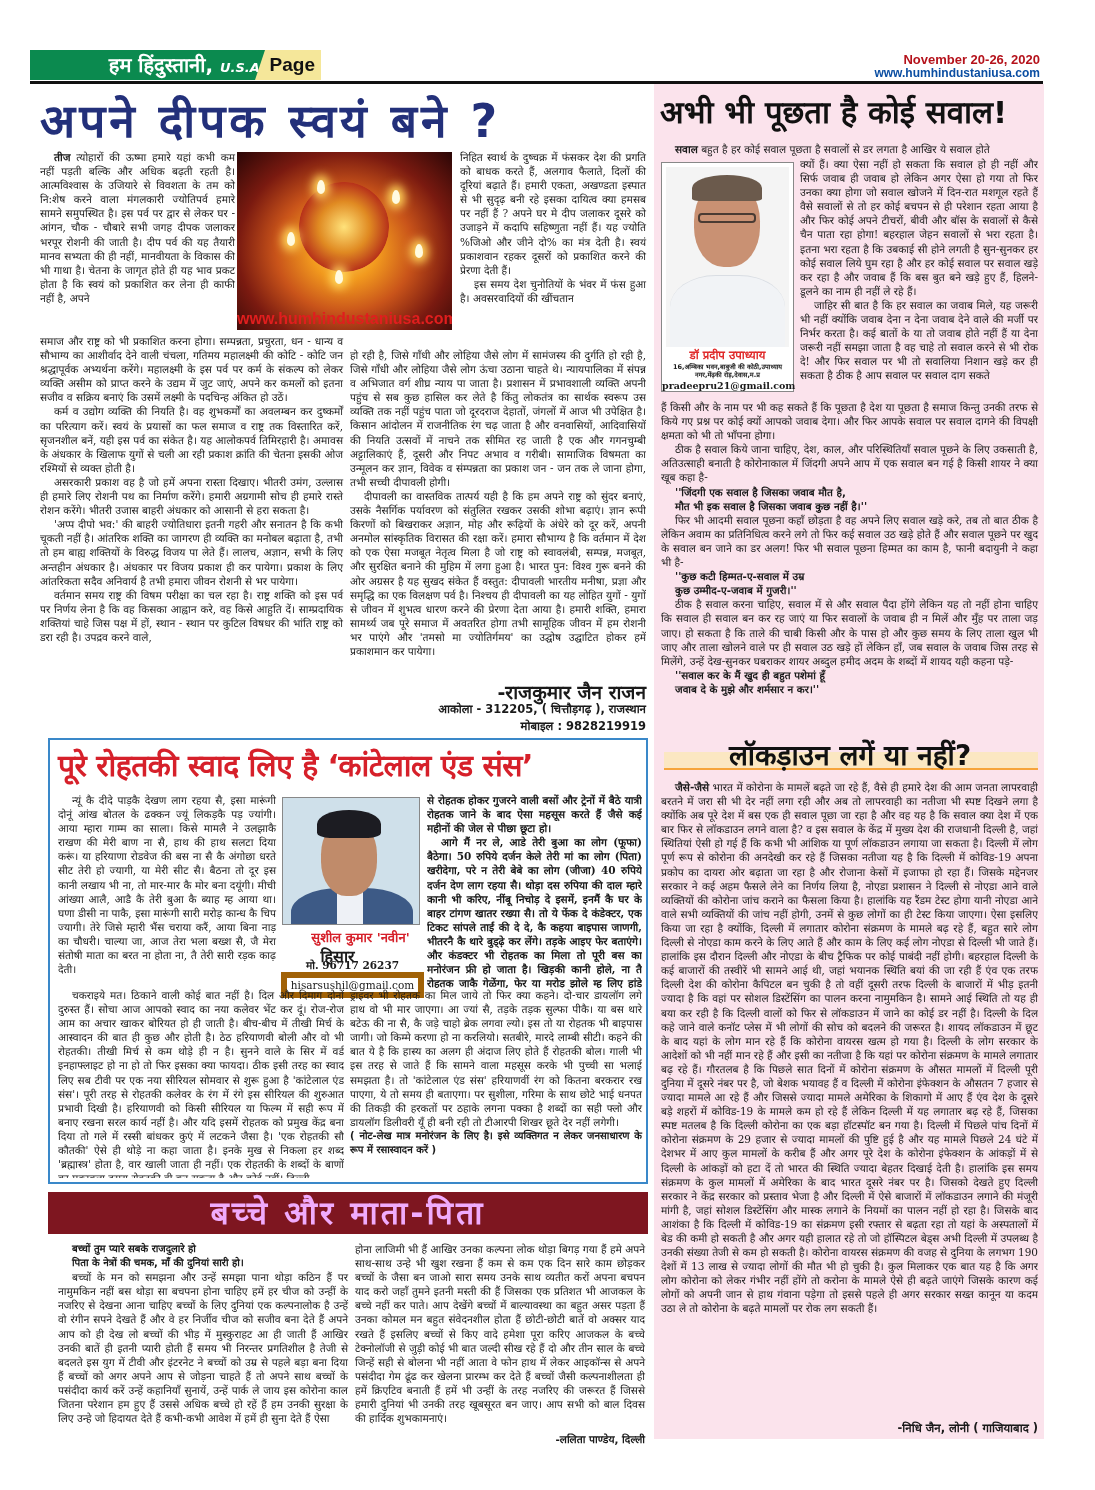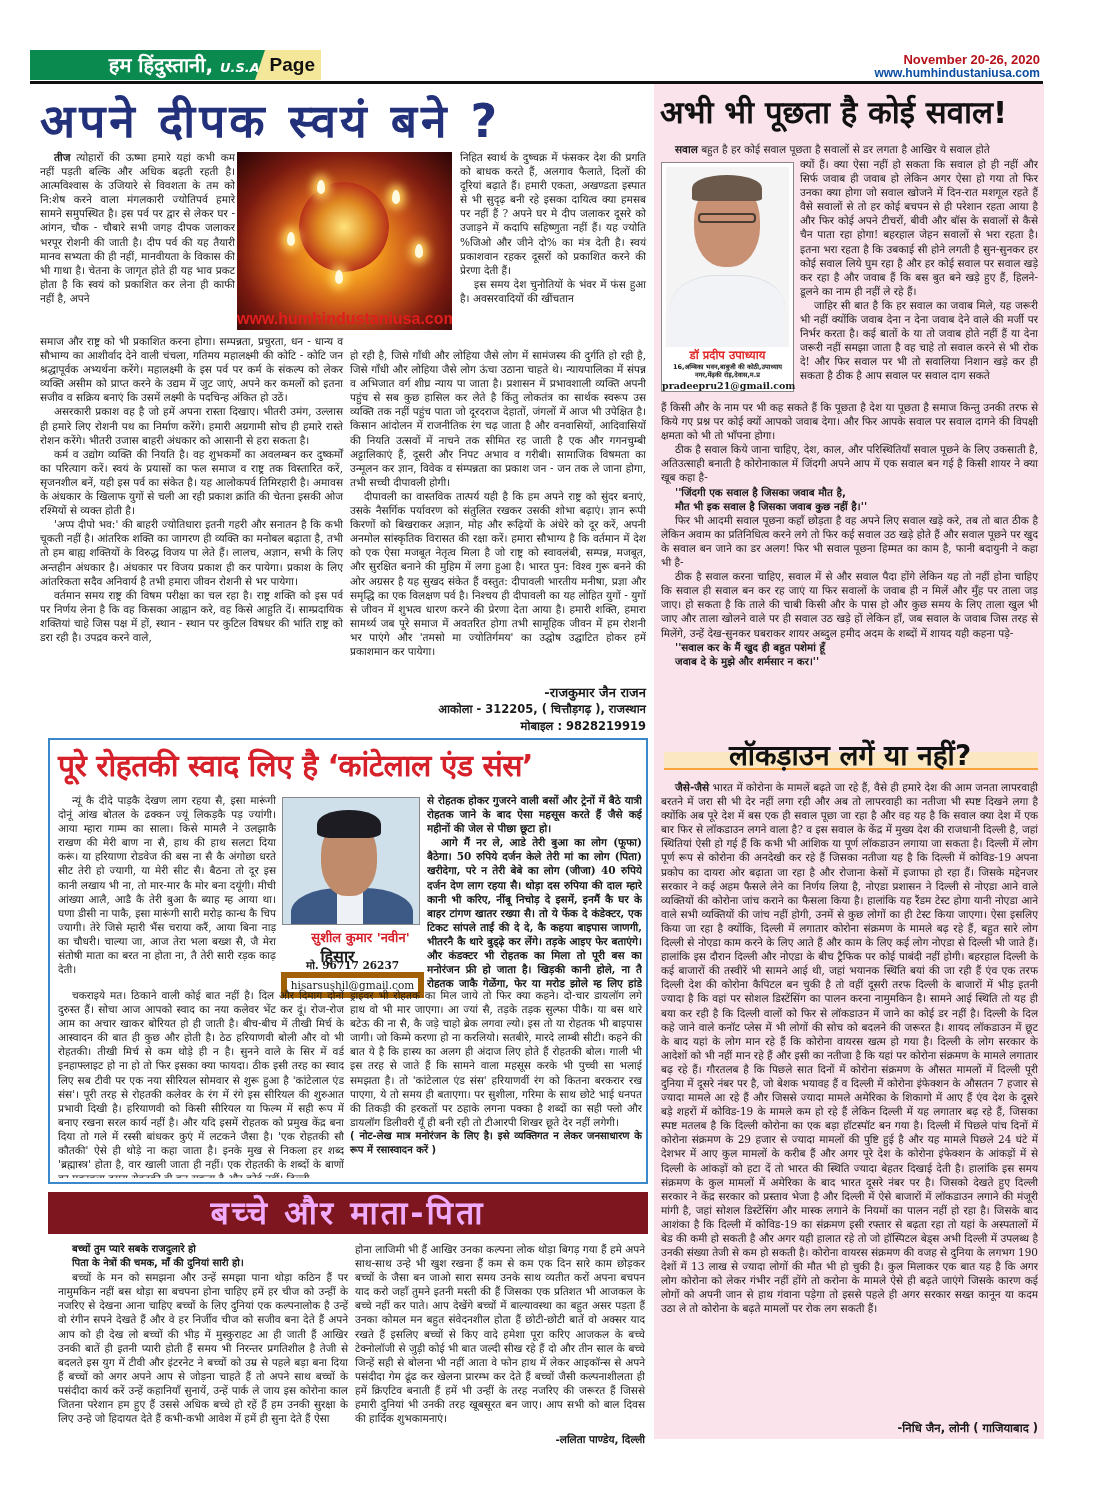--- a/index.html
+++ b/index.html
@@ -95,33 +95,33 @@
   <div class="photo-caption">www.humhindustaniusa.com</div>
 </div>
 
 <div class="abs txt col2">
   <p style="text-indent:0">निहित स्वार्थ के दुष्चक्र में फंसकर देश की प्रगति को बाधक करते हैं, अलगाव फैलाते, दिलों की दूरियां बढ़ाते हैं। हमारी एकता, अखण्डता इस्पात से भी सुदृढ़ बनी रहे इसका दायित्व क्या हमसब पर नहीं हैं ? अपने घर मे दीप जलाकर दूसरे को उजाड़ने में कदापि सहिष्णुता नहीं हैं। यह ज्योति %जिओ और जीने दो% का मंत्र देती है। स्वयं प्रकाशवान रहकर दूसरों को प्रकाशित करने की प्रेरणा देती हैं।</p>
   <p>इस समय देश चुनोतियों के भंवर में फंस हुआ है। अवसरवादियों की खींचतान</p>
 </div>
 
 <div class="abs txt" style="left:40px;top:334px;width:303px;">
   <p style="text-indent:0">समाज और राष्ट्र को भी प्रकाशित करना होगा। सम्पन्नता, प्रचुरता, धन - धान्य व सौभाग्य का आशीर्वाद देने वाली चंचला, गतिमय महालक्ष्मी की कोटि - कोटि जन श्रद्धापूर्वक अभ्यर्थना करेंगे। महालक्ष्मी के इस पर्व पर कर्म के संकल्प को लेकर व्यक्ति असीम को प्राप्त करने के उद्यम में जुट जाएं, अपने कर कमलों को इतना सजीव व सक्रिय बनाएं कि उसमें लक्ष्मी के पदचिन्ह अंकित हो उठें।</p>
+  <p>कर्म व उद्योग व्यक्ति की नियति है। वह शुभकर्मों का अवलम्बन कर दुष्कर्मों का परित्याग करें। स्वयं के प्रयासों का फल समाज व राष्ट्र तक विस्तारित करें, सृजनशील बनें, यही इस पर्व का संकेत है। यह आलोकपर्व तिमिरहारी है। अमावस के अंधकार के खिलाफ युगों से चली आ रही प्रकाश क्रांति की चेतना इसकी ओज रश्मियों से व्यक्त होती है।</p>
   <p>असरकारी प्रकाश वह है जो हमें अपना रास्ता दिखाए। भीतरी उमंग, उल्लास ही हमारे लिए रोशनी पथ का निर्माण करेंगे। हमारी अग्रगामी सोच ही हमारे रास्ते रोशन करेंगे। भीतरी उजास बाहरी अंधकार को आसानी से हरा सकता है।</p>
-  <p>कर्म व उद्योग व्यक्ति की नियति है। वह शुभकर्मों का अवलम्बन कर दुष्कर्मों का परित्याग करें। स्वयं के प्रयासों का फल समाज व राष्ट्र तक विस्तारित करें, सृजनशील बनें, यही इस पर्व का संकेत है। यह आलोकपर्व तिमिरहारी है। अमावस के अंधकार के खिलाफ युगों से चली आ रही प्रकाश क्रांति की चेतना इसकी ओज रश्मियों से व्यक्त होती है।</p>
   <p>'अप्प दीपो भव:' की बाहरी ज्योतिधारा इतनी गहरी और सनातन है कि कभी चूकती नहीं है। आंतरिक शक्ति का जागरण ही व्यक्ति का मनोबल बढ़ाता है, तभी तो हम बाह्य शक्तियों के विरुद्ध विजय पा लेते हैं। लालच, अज्ञान, सभी के लिए अन्तहीन अंधकार है। अंधकार पर विजय प्रकाश ही कर पायेगा। प्रकाश के लिए आंतरिकता सदैव अनिवार्य है तभी हमारा जीवन रोशनी से भर पायेगा।</p>
   <p>वर्तमान समय राष्ट्र की विषम परीक्षा का चल रहा है। राष्ट्र शक्ति को इस पर्व पर निर्णय लेना है कि वह किसका आह्वान करे, वह किसे आहुति दें। साम्प्रदायिक शक्तियां चाहे जिस पक्ष में हों, स्थान - स्थान पर कुटिल विषधर की भांति राष्ट्र को डरा रही है। उपद्रव करने वाले,</p>
 </div>
 
 <div class="abs txt" style="left:350px;top:348px;width:296px;height:330px;overflow:hidden;">
   <p style="text-indent:0">हो रही है, जिसे गाँधी और लोहिया जैसे लोग में सामंजस्य की दुर्गति हो रही है, जिसे गाँधी और लोहिया जैसे लोग ऊंचा उठाना चाहते थे। न्यायपालिका में संपन्न व अभिजात वर्ग शीघ्र न्याय पा जाता है। प्रशासन में प्रभावशाली व्यक्ति अपनी पहुंच से सब कुछ हासिल कर लेते है किंतु लोकतंत्र का सार्थक स्वरूप उस व्यक्ति तक नहीं पहुंच पाता जो दूरदराज देहातों, जंगलों में आज भी उपेक्षित है। किसान आंदोलन में राजनीतिक रंग चढ़ जाता है और वनवासियों, आदिवासियों की नियति उत्सवों में नाचने तक सीमित रह जाती है एक और गगनचुम्बी अट्टालिकाएं हैं, दूसरी और निपट अभाव व गरीबी। सामाजिक विषमता का उन्मूलन कर ज्ञान, विवेक व संम्पन्नता का प्रकाश जन - जन तक ले जाना होगा, तभी सच्ची दीपावली होगी।</p>
   <p>दीपावली का वास्तविक तात्पर्य यही है कि हम अपने राष्ट्र को सुंदर बनाएं, उसके नैसर्गिक पर्यावरण को संतुलित रखकर उसकी शोभा बढ़ाएं। ज्ञान रूपी किरणों को बिखराकर अज्ञान, मोह और रूढ़ियों के अंधेरे को दूर करें, अपनी अनमोल सांस्कृतिक विरासत की रक्षा करें। हमारा सौभाग्य है कि वर्तमान में देश को एक ऐसा मजबूत नेतृत्व मिला है जो राष्ट्र को स्वावलंबी, सम्पन्न, मजबूत, और सुरक्षित बनाने की मुहिम में लगा हुआ है। भारत पुन: विश्व गुरू बनने की ओर अग्रसर है यह सुखद संकेत हैं वस्तुत: दीपावली भारतीय मनीषा, प्रज्ञा और समृद्धि का एक विलक्षण पर्व है। निश्चय ही दीपावली का यह लोहित युगों - युगों से जीवन में शुभत्व धारण करने की प्रेरणा देता आया है। हमारी शक्ति, हमारा सामर्थ्य जब पूरे समाज में अवतरित होगा तभी सामूहिक जीवन में हम रोशनी भर पाएंगे और 'तमसो मा ज्योतिर्गमय' का उद्घोष उद्घाटित होकर हमें प्रकाशमान कर पायेगा।</p>
 </div>
 
 <div class="abs byline1">
-  <div style="font-size:13px">-राजकुमार जैन राजन</div>
+  <div style="font-size:19px">-राजकुमार जैन राजन</div>
   <div>आकोला - 312205, ( चित्तौड़गढ़ ), राजस्थान</div>
   <div>मोबाइल : 9828219919</div>
 </div>
 
 <div class="abs pink"></div>
 <div class="abs h2">अभी भी पूछता है कोई सवाल!</div>
 
 <div class="abs photo-man">
   <div class="man-pic">
     <div class="man-shirt"></div>
@@ -142,20 +142,24 @@
   <p>जाहिर सी बात है कि हर सवाल का जवाब मिले, यह जरूरी भी नहीं क्योंकि जवाब देना न देना जवाब देने वाले की मर्जी पर निर्भर करता है। कई बातों के या तो जवाब होते नहीं हैं या देना जरूरी नहीं समझा जाता है वह चाहे तो सवाल करने से भी रोक दे! और फिर सवाल पर भी तो सवालिया निशान खड़े कर ही सकता है ठीक है आप सवाल पर सवाल दाग सकते</p>
 </div>
 <div class="abs txt" style="left:661px;top:400px;width:377px;">
   <p style="text-indent:0">हैं किसी और के नाम पर भी कह सकते हैं कि पूछता है देश या पूछता है समाज किन्तु उनकी तरफ से किये गए प्रश्न पर कोई क्यों आपको जवाब देगा। और फिर आपके सवाल पर सवाल दागने की विपक्षी क्षमता को भी तो भाँपना होगा।</p>
   <p>ठीक है सवाल किये जाना चाहिए, देश, काल, और परिस्थितियाँ सवाल पूछने के लिए उकसाती है, अतिउत्साही बनाती है कोरोनाकाल में जिंदगी अपने आप में एक सवाल बन गई है किसी शायर ने क्या खूब कहा है-</p>
   <div class="quote">
     <div>''जिंदगी एक सवाल है जिसका जवाब मौत है,</div>
     <div>मौत भी इक सवाल है जिसका जवाब कुछ नहीं है।''</div>
   </div>
   <p>फिर भी आदमी सवाल पूछना कहाँ छोड़ता है वह अपने लिए सवाल खड़े करे, तब तो बात ठीक है लेकिन अवाम का प्रतिनिधित्व करने लगे तो फिर कई सवाल उठ खड़े होते हैं और सवाल पूछने पर खुद के सवाल बन जाने का डर अलग! फिर भी सवाल पूछना हिम्मत का काम है, फानी बदायुनी ने कहा भी है-</p>
+  <div class="quote">
+    <div>''कुछ कटी हिम्मत-ए-सवाल में उम्र</div>
+    <div>कुछ उम्मीद-ए-जवाब में गुजरी।''</div>
+  </div>
   <p>ठीक है सवाल करना चाहिए, सवाल में से और सवाल पैदा होंगे लेकिन यह तो नहीं होना चाहिए कि सवाल ही सवाल बन कर रह जाएं या फिर सवालों के जवाब ही न मिलें और मुँह पर ताला जड़ जाए। हो सकता है कि ताले की चाबी किसी और के पास हो और कुछ समय के लिए ताला खुल भी जाए और ताला खोलने वाले पर ही सवाल उठ खड़े हों लेकिन हाँ, जब सवाल के जवाब जिस तरह से मिलेंगे, उन्हें देख-सुनकर घबराकर शायर अब्दुल हमीद अदम के शब्दों में शायद यही कहना पड़े-</p>
   <div class="quote">
     <div>''सवाल कर के मैं खुद ही बहुत पशेमां हूँ</div>
     <div>जवाब दे के मुझे और शर्मसार न कर।''</div>
   </div>
 </div>
 
 <div class="abs h3-band"></div>
 <div class="abs h3">लॉकड़ाउन लगें या नहीं?</div>
 <div class="abs txt" style="left:661px;top:780px;width:377px;height:638px;overflow:hidden;">

